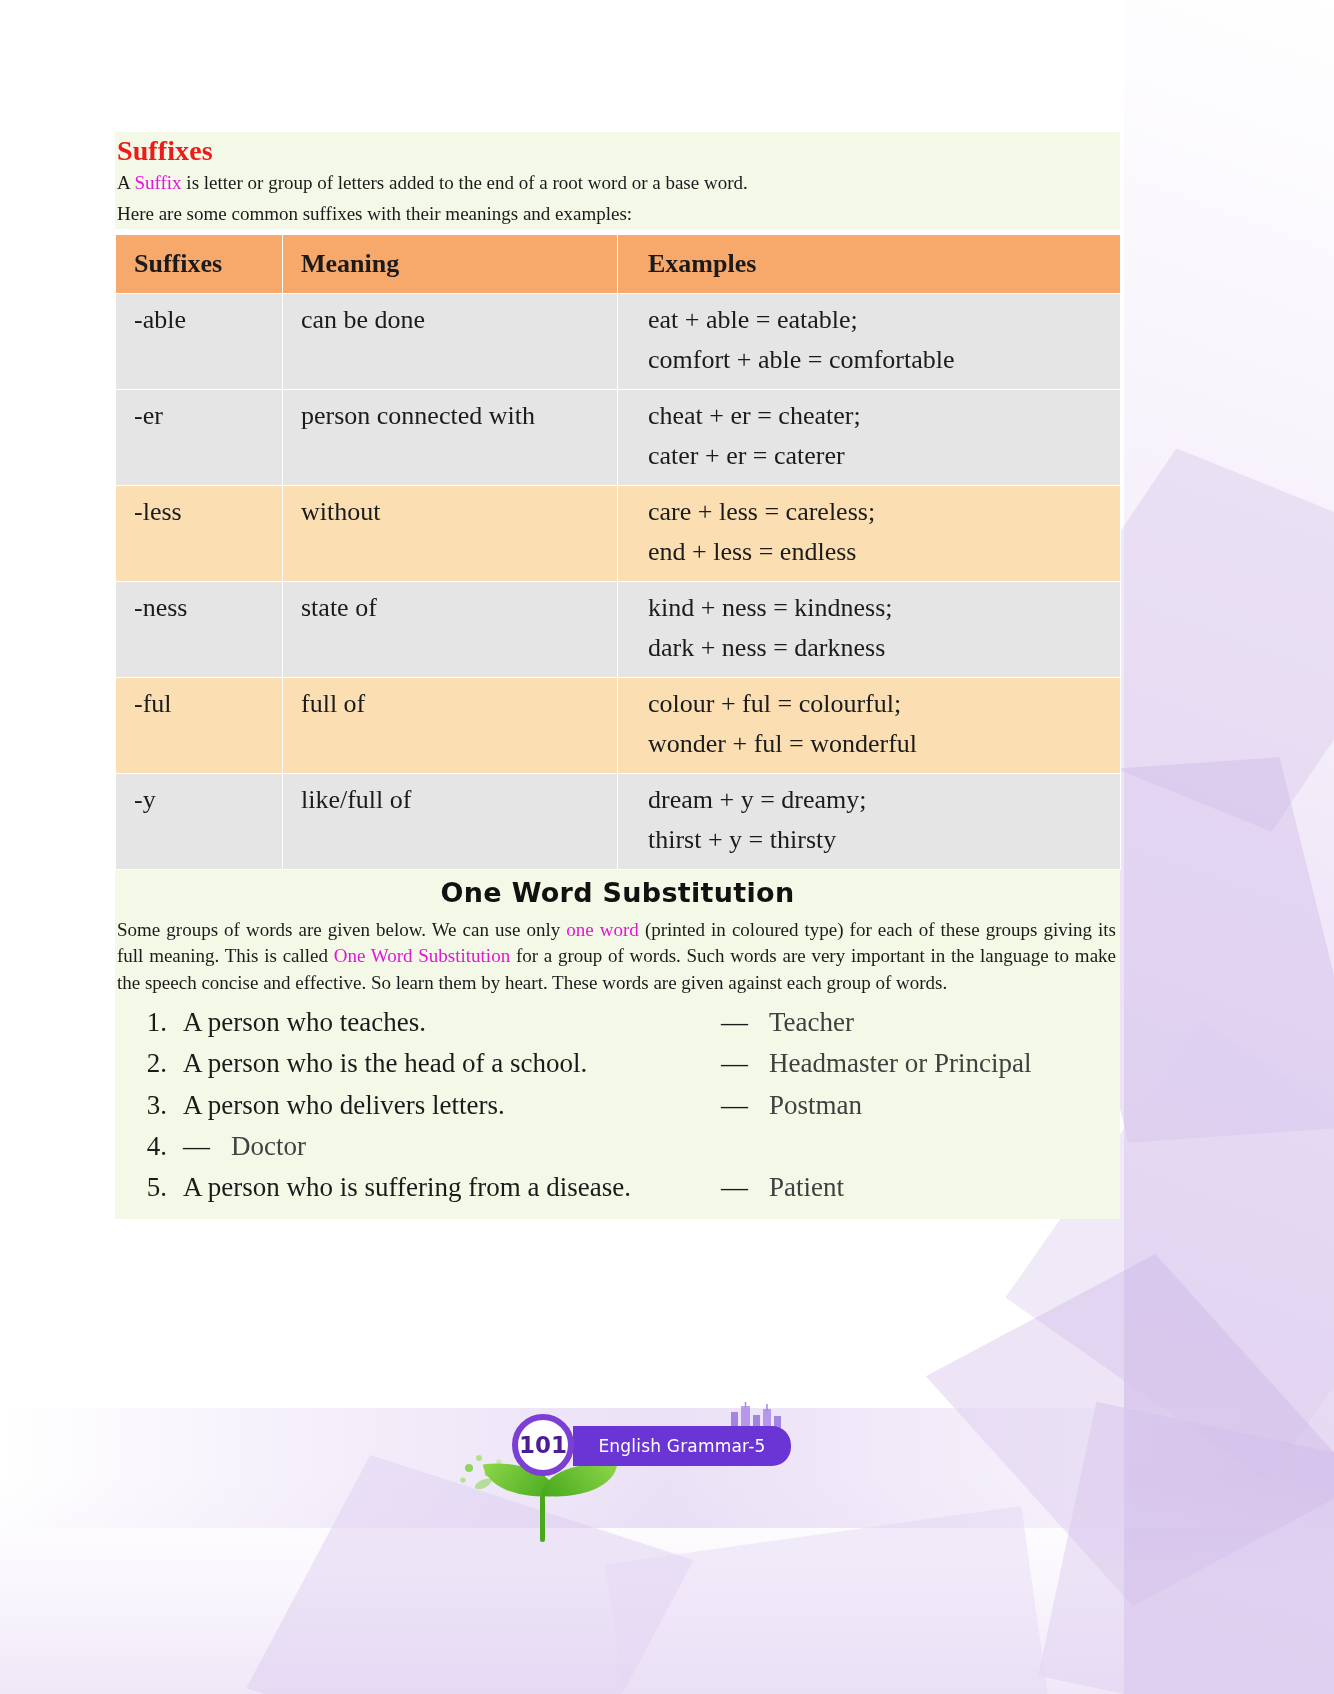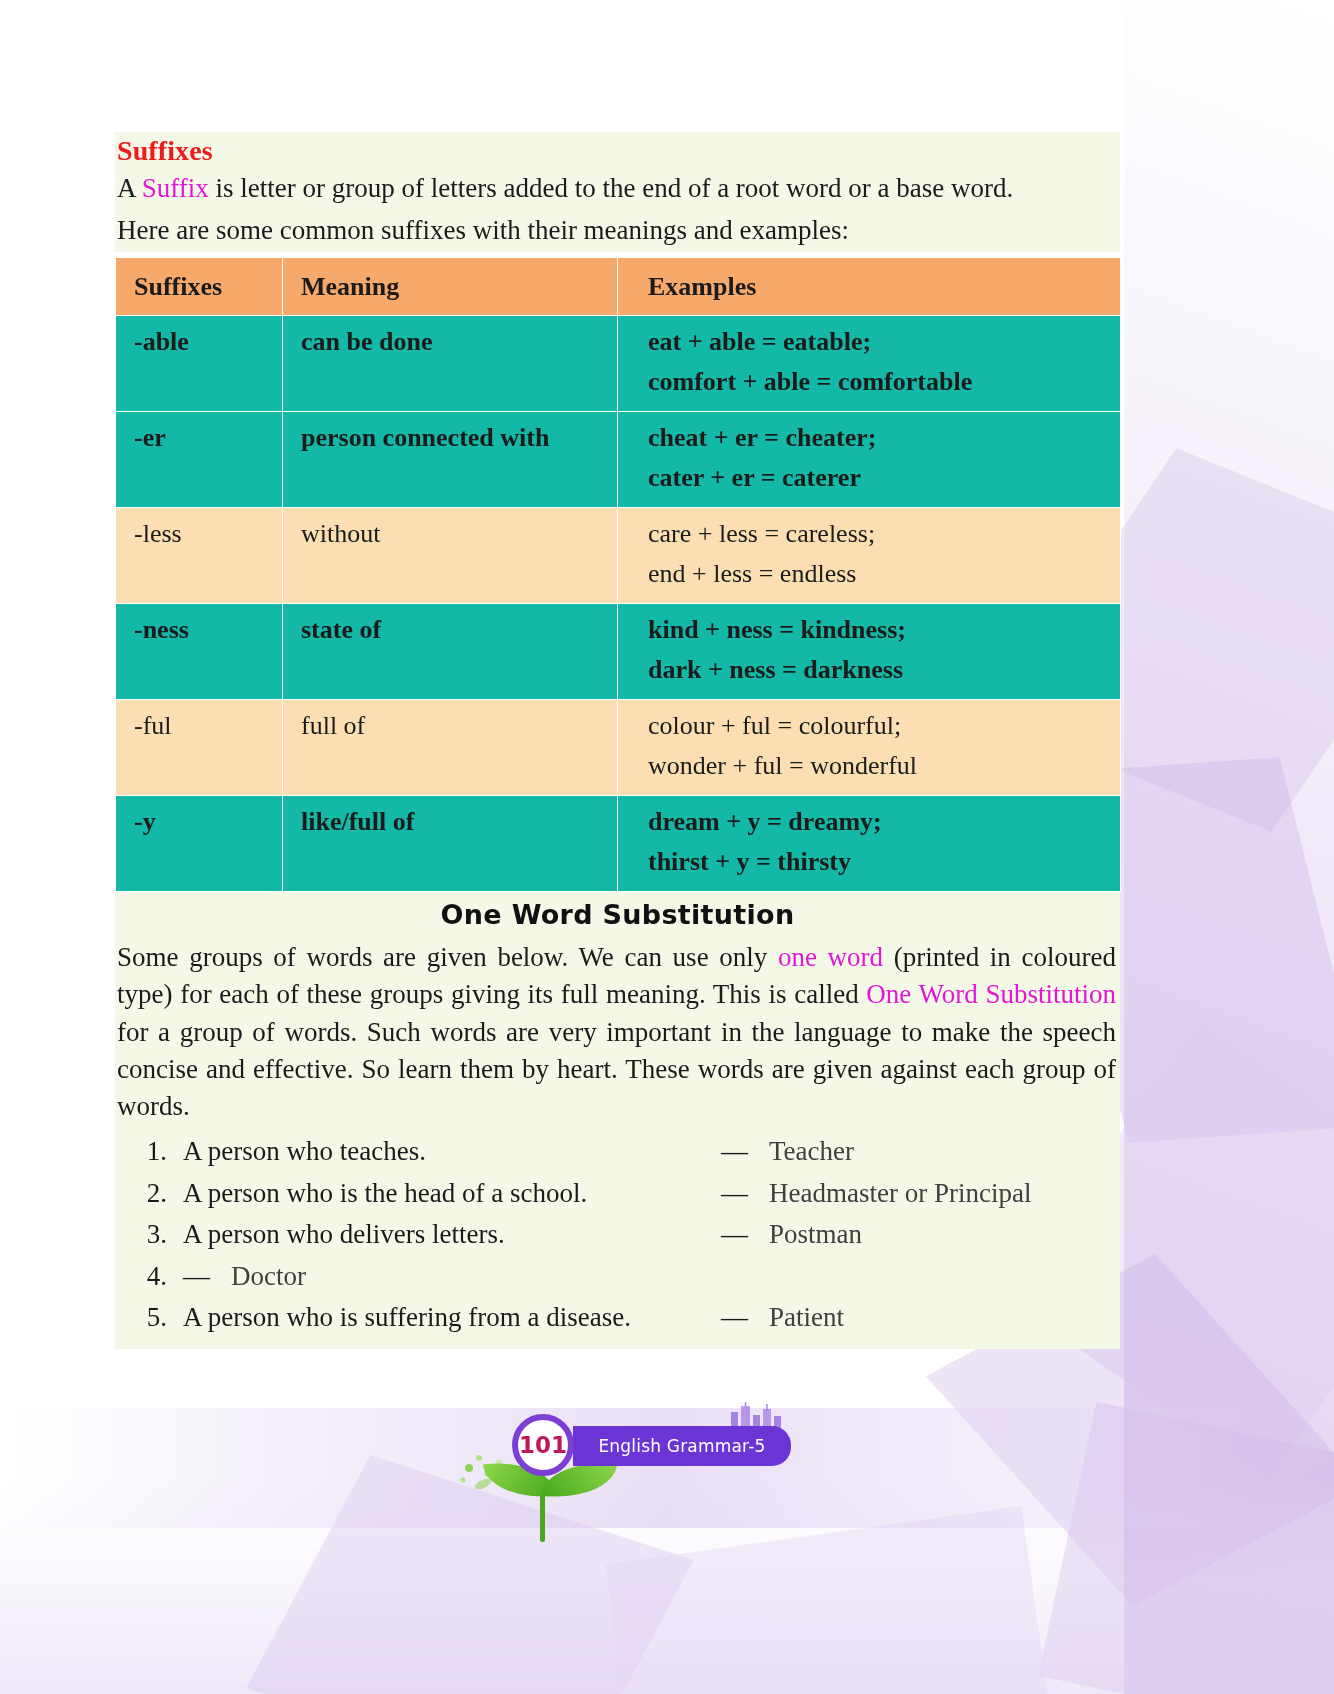--- a/index.html
+++ b/index.html
@@ -75,21 +75,21 @@
   .section-heading {
     color: #ee1b1b;
     font-weight: bold;
     font-size: 28px;
     line-height: 1.18;
     padding: 2px 4px 0 2px;
     letter-spacing: .1px;
   }
 
   .para {
-    font-size: 27px;
+    font-size: 19px;
     line-height: 1.38;
     color: #1b1b1b;
     padding: 3px 4px 2px 2px;
     text-align: left;
   }
   .para.justify { text-align: justify; text-justify: inter-word; }
   .hl { color: #e515d8; }
 
   
   table.suffix-table {
@@ -112,21 +112,21 @@
     font-weight: bold;
     padding-top: 9px;
     padding-bottom: 9px;
     text-align: left;
   }
   table.suffix-table th.c-ex { padding-left: 30px; }
   table.suffix-table td.c-ex { padding-left: 30px; }
   col.c1 { width: 167px; }
   col.c2 { width: 335px; }
   col.c3 { width: 503px; }
-  tr.odd  td { background: #14b8a6; font-weight: bold; }
+  tr.odd  td { background: #e5e5e5; }
   tr.even td { background: #fbdfb3; }
   .ex-line { display: block; white-space: nowrap; }
 
   
   .ows-heading {
     text-align: center;
     font-family: "DejaVu Sans", sans-serif;
     font-weight: bold;
     font-size: 27px;
     color: #111111;
@@ -178,21 +178,21 @@
     border-radius: 50%;
     background: #ffffff;
     border: 6px solid #7b3fd6;
     box-sizing: border-box;
     display: flex;
     align-items: center;
     justify-content: center;
     font-family: "DejaVu Sans", sans-serif;
     font-weight: bold;
     font-size: 23px;
-    color: #be185d;
+    color: #4c1d95;
     z-index: 4;
   }
   .banner {
     position: absolute;
     left: 118px;
     top: 18px;
     width: 218px;
     height: 40px;
     background: #6a35d4;
     border-radius: 0 19px 19px 0;

